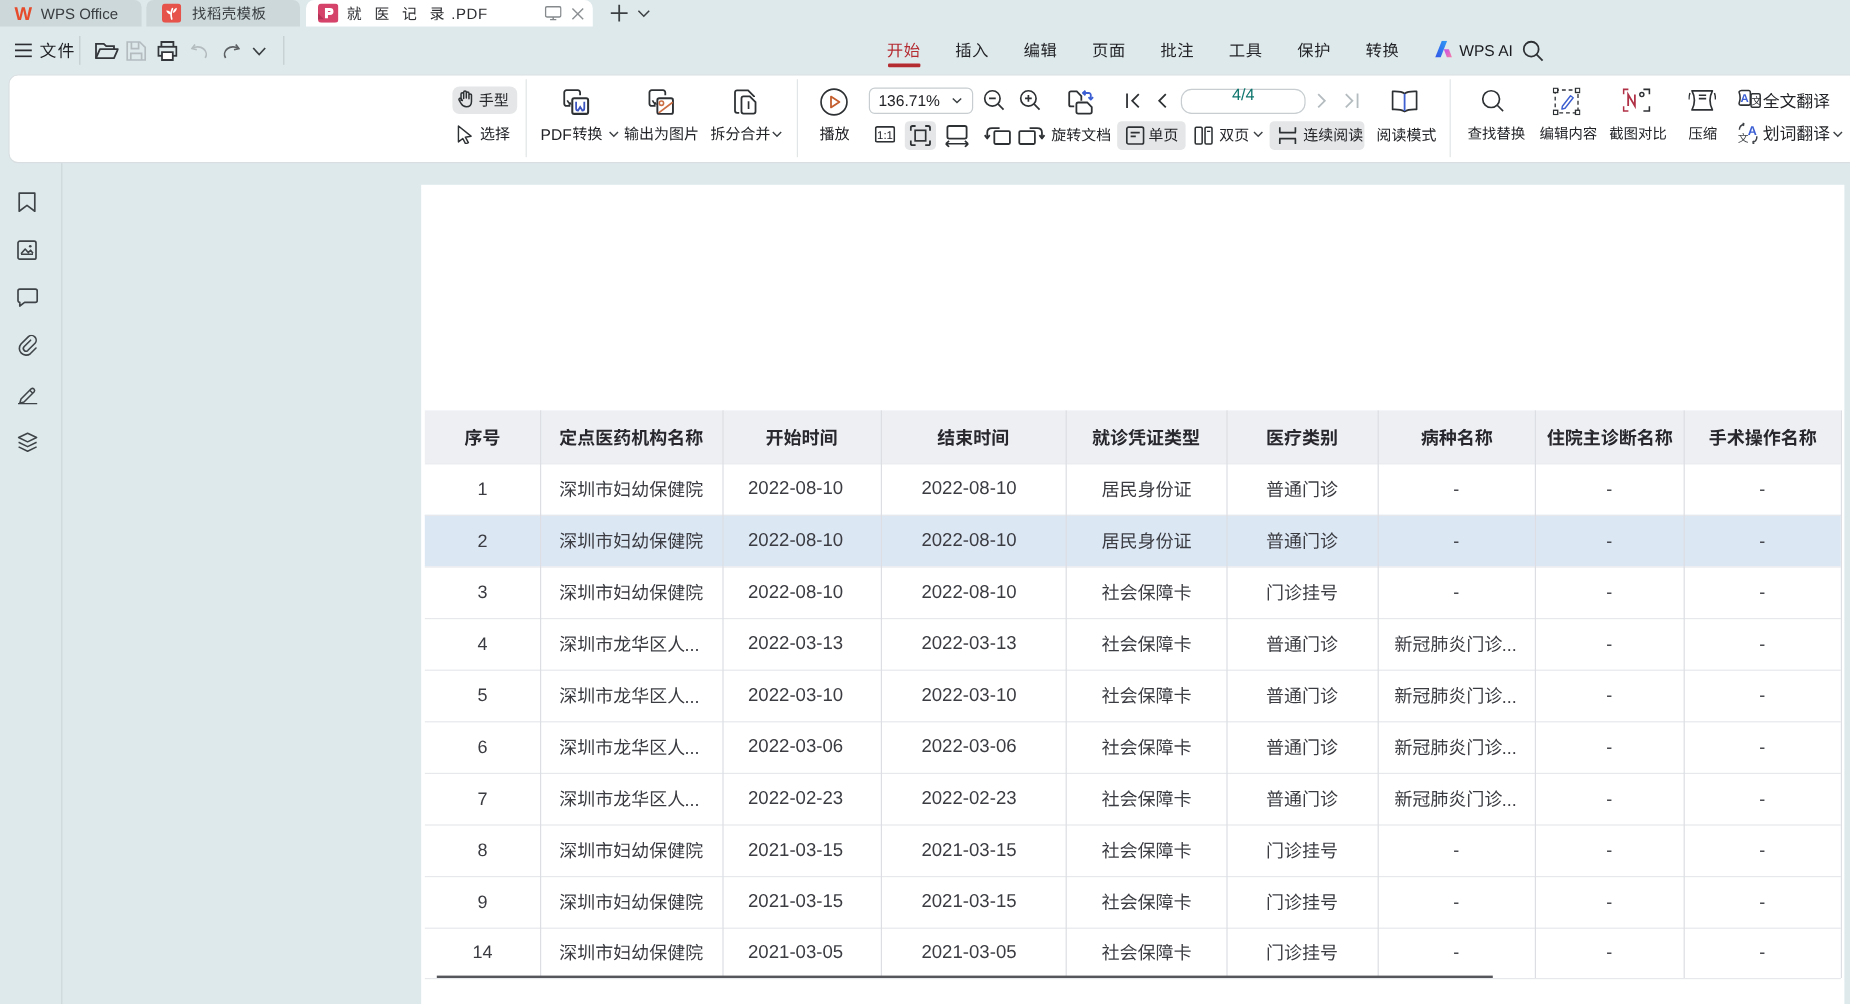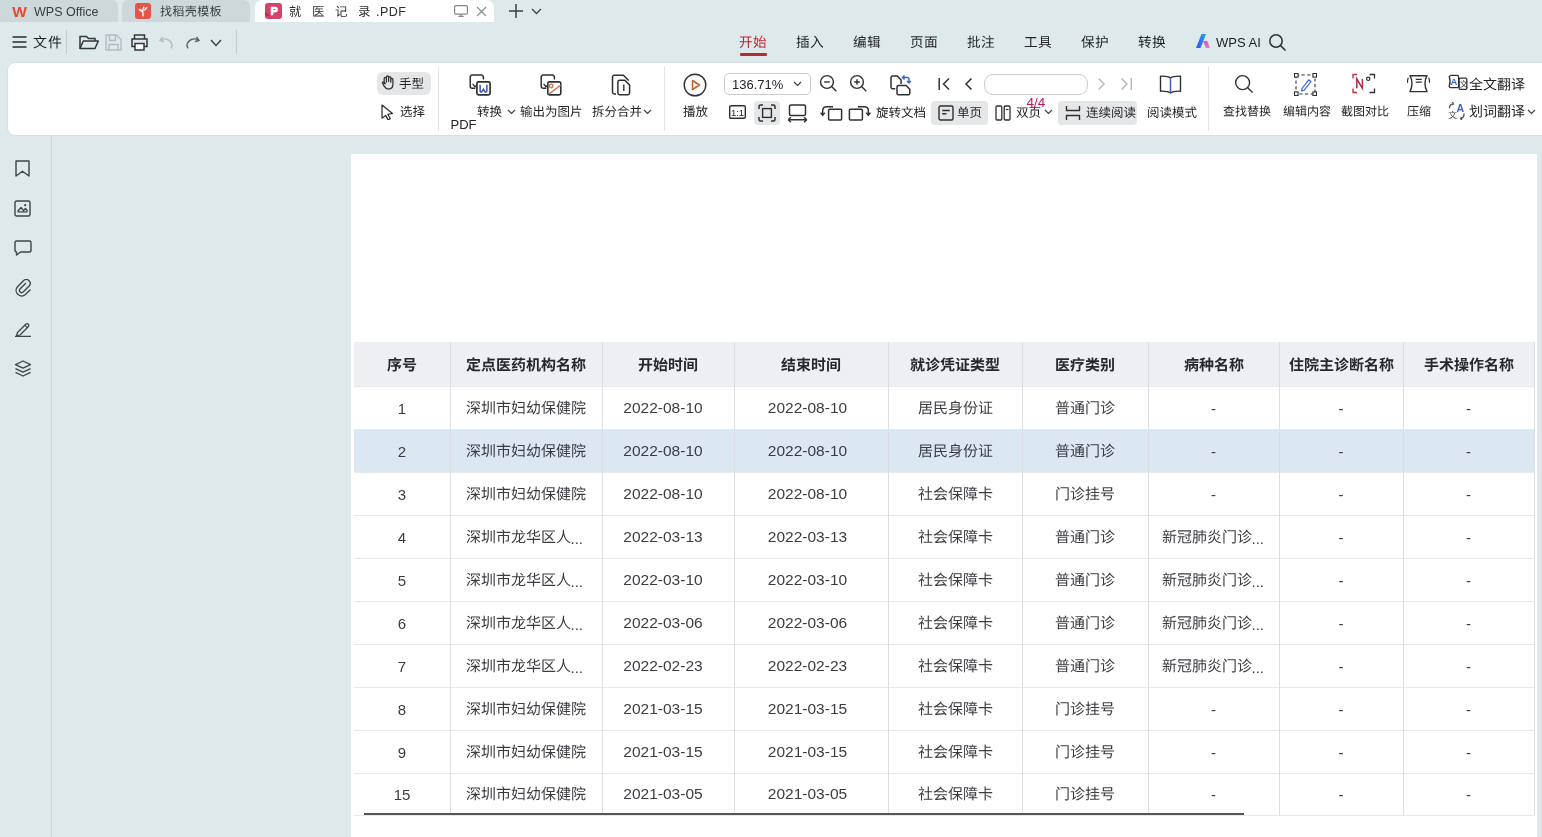--- a/index.html
+++ b/index.html
@@ -292,21 +292,21 @@
       <use href="#r62E9" x="250"></use>
     </svg>
     <div style="position:absolute;left:438px;top:66px;width:1px;height:65px;background:#e2e5e6"></div>
     <svg style="position:absolute;left:468px;top:72px" width="24" height="24" viewBox="0 0 24 24" fill="none">
       <path d="M7.3 16.3 H4.1 A1.9 1.9 0 0 1 2.2 14.4 V5 A1.9 1.9 0 0 1 4.1 3.1 H13.5 A1.9 1.9 0 0 1 15.4 5 V7.4" stroke="#2e3134" stroke-width="1.5" fill="none"></path>
       <path d="M4.7 11.7 C5.3 13 6 13.9 7.1 14.7" stroke="#2e3134" stroke-width="1.3" fill="none"></path>
       <path d="M8.6 15.1 L5.6 15.4 L7.1 12.8 Z" fill="#2e3134" stroke="none"></path>
       <rect x="8.9" y="9.9" width="13.2" height="13" rx="1.6" fill="#fff" stroke="#2e3134" stroke-width="1.7"></rect>
       <path d="M12.1 12.8 V18.2 Q12.1 20.1 13.7 20.1 L15.5 17.1 L17.3 20.1 Q18.9 20.1 18.9 18.2 V12.8" stroke="#3c55c0" stroke-width="1.5" fill="none"></path>
     </svg>
-    <div style="position:absolute;left:450.5px;top:124px;transform:translate(0,-50%);font:400 13px 'Liberation Sans', sans-serif;color:#232428;white-space:nowrap">PDF</div>
+    <div style="position:absolute;left:450.5px;top:112px;transform:translate(0,-50%);font:400 13px 'Liberation Sans', sans-serif;color:#232428;white-space:nowrap">PDF</div>
     <svg style="position:absolute;left:477.0px;top:105.0px" width="25.0" height="12.5" viewBox="0 -220 500 250" fill="#232428">
       <use href="#r8F6C" x="0"></use>
       <use href="#r6362" x="250"></use>
     </svg>
     <svg style="position:absolute;left:507px;top:109px" width="9" height="6" viewBox="0 0 9 6" fill="none">
       <path d="M1 1 L4.5 4.5 L8 1" stroke="#3c4043" stroke-width="1.2"></path>
     </svg>
     <svg style="position:absolute;left:539px;top:72px" width="24" height="24" viewBox="0 0 24 24" fill="none">
       <path d="M7.3 16.3 H4.1 A1.9 1.9 0 0 1 2.2 14.4 V5 A1.9 1.9 0 0 1 4.1 3.1 H13.5 A1.9 1.9 0 0 1 15.4 5 V7.4" stroke="#2e3134" stroke-width="1.5" fill="none"></path>
       <path d="M4.7 11.7 C5.3 13 6 13.9 7.1 14.7" stroke="#2e3134" stroke-width="1.3" fill="none"></path>
@@ -397,21 +397,21 @@
       <use href="#r6863" x="750"></use>
     </svg>
     <svg style="position:absolute;left:938px;top:77px" width="13" height="14" viewBox="0 0 13 14" fill="none">
       <path d="M1.2 1 V13" stroke="#2e3134" stroke-width="1.5"></path>
       <path d="M11 1.5 L5.5 7 L11 12.5" stroke="#2e3134" stroke-width="1.5"></path>
     </svg>
     <svg style="position:absolute;left:963px;top:77px" width="10" height="14" viewBox="0 0 10 14" fill="none">
       <path d="M8.5 1.5 L3 7 L8.5 12.5" stroke="#2e3134" stroke-width="1.5"></path>
     </svg>
     <div style="position:absolute;left:984px;top:74px;width:104px;height:21px;background:#fff;border:1px solid #c7cdd0;border-radius:9px;box-sizing:border-box"></div>
-    <div style="position:absolute;left:1036px;top:102px;transform:translate(-50%,-50%);font:400 13.5px 'Liberation Sans', sans-serif;color:#be185d;white-space:nowrap">4/4</div>
+    <div style="position:absolute;left:1036px;top:79px;transform:translate(-50%,-50%);font:400 13.5px 'Liberation Sans', sans-serif;color:#0f766e;white-space:nowrap">4/4</div>
     <svg style="position:absolute;left:1097px;top:77px" width="10" height="14" viewBox="0 0 10 14" fill="none">
       <path d="M1.5 1.5 L7 7 L1.5 12.5" stroke="#b4bcc0" stroke-width="1.5"></path>
     </svg>
     <svg style="position:absolute;left:1120px;top:77px" width="13" height="14" viewBox="0 0 13 14" fill="none">
       <path d="M1.5 1.5 L7 7 L1.5 12.5" stroke="#b4bcc0" stroke-width="1.5"></path>
       <path d="M11.3 1 V13" stroke="#b4bcc0" stroke-width="1.5"></path>
     </svg>
     <svg style="position:absolute;left:1159px;top:75px" width="23" height="19" viewBox="0 0 23 19" fill="none">
       <path d="M11.5 3 C9.5 1.4 6.5 1 1.5 1.2 V16.2 C6.5 16 9.5 16.6 11.5 18 C13.5 16.6 16.5 16 21.5 16.2 V1.2 C16.5 1 13.5 1.4 11.5 3 Z" stroke="#2e3134" stroke-width="1.4" stroke-linejoin="round"></path>
       <path d="M11.5 3.2 V17.6" stroke="#3d5fd0" stroke-width="1.5"></path>
@@ -924,21 +924,21 @@
     </svg>
     <svg style="position:absolute;left:1055.0px;top:743.7px;filter:blur(0.45px)" width="60.0" height="15.0" viewBox="0 -220 1000 250" fill="#3b3c42">
       <use href="#r95E8" x="0"></use>
       <use href="#r8BCA" x="250"></use>
       <use href="#r6302" x="500"></use>
       <use href="#r53F7" x="750"></use>
     </svg>
     <div style="position:absolute;left:1213.5px;top:751.5px;transform:translate(-50%,-50%);font:400 15px 'Liberation Sans', sans-serif;color:#3b3c42;filter:blur(0.45px);white-space:nowrap">-</div>
     <div style="position:absolute;left:1341.0px;top:751.5px;transform:translate(-50%,-50%);font:400 15px 'Liberation Sans', sans-serif;color:#3b3c42;filter:blur(0.45px);white-space:nowrap">-</div>
     <div style="position:absolute;left:1468.5px;top:751.5px;transform:translate(-50%,-50%);font:400 15px 'Liberation Sans', sans-serif;color:#3b3c42;filter:blur(0.45px);white-space:nowrap">-</div>
-    <div style="position:absolute;left:402.0px;top:794.0px;transform:translate(-50%,-50%);font:400 15px 'Liberation Sans', sans-serif;color:#3b3c42;filter:blur(0.45px);white-space:nowrap">15</div>
+    <div style="position:absolute;left:402.0px;top:794.0px;transform:translate(-50%,-50%);font:400 15px 'Liberation Sans', sans-serif;color:#3b3c42;filter:blur(0.45px);white-space:nowrap">14</div>
     <svg style="position:absolute;left:466.0px;top:786.2px;filter:blur(0.45px)" width="120.0" height="15.0" viewBox="0 -220 2000 250" fill="#3b3c42">
       <use href="#r6DF1" x="0"></use>
       <use href="#r5733" x="250"></use>
       <use href="#r5E02" x="500"></use>
       <use href="#r5987" x="750"></use>
       <use href="#r5E7C" x="1000"></use>
       <use href="#r4FDD" x="1250"></use>
       <use href="#r5065" x="1500"></use>
       <use href="#r9662" x="1750"></use>
     </svg>

